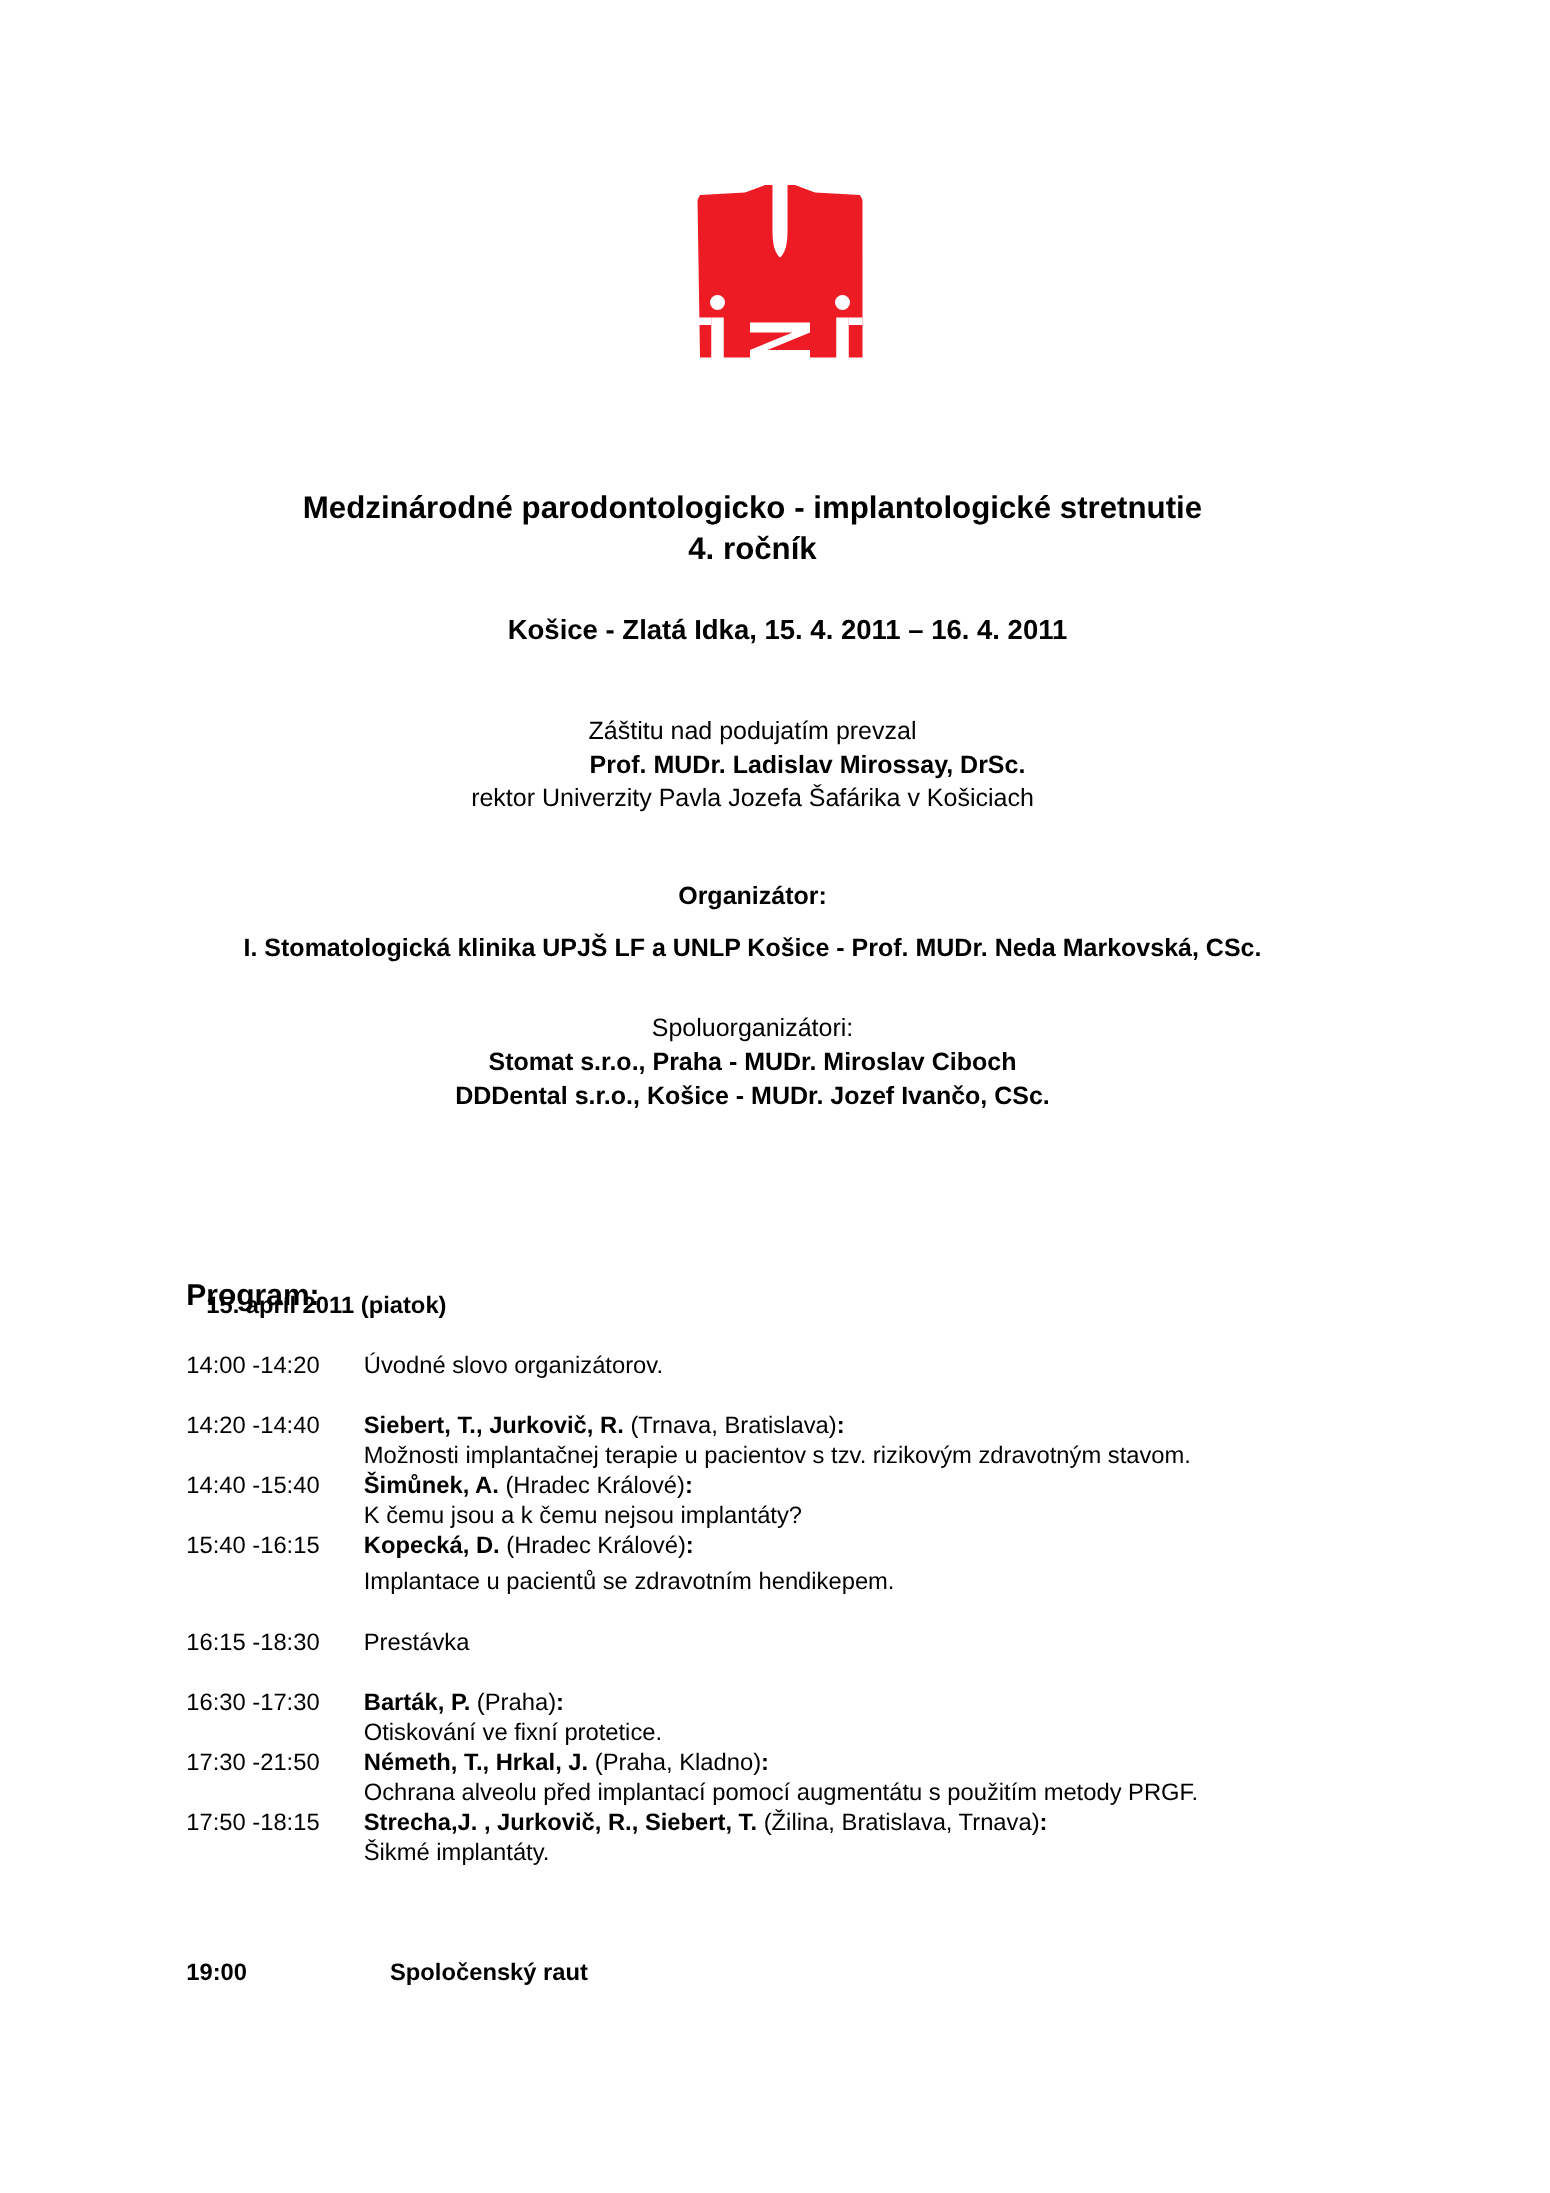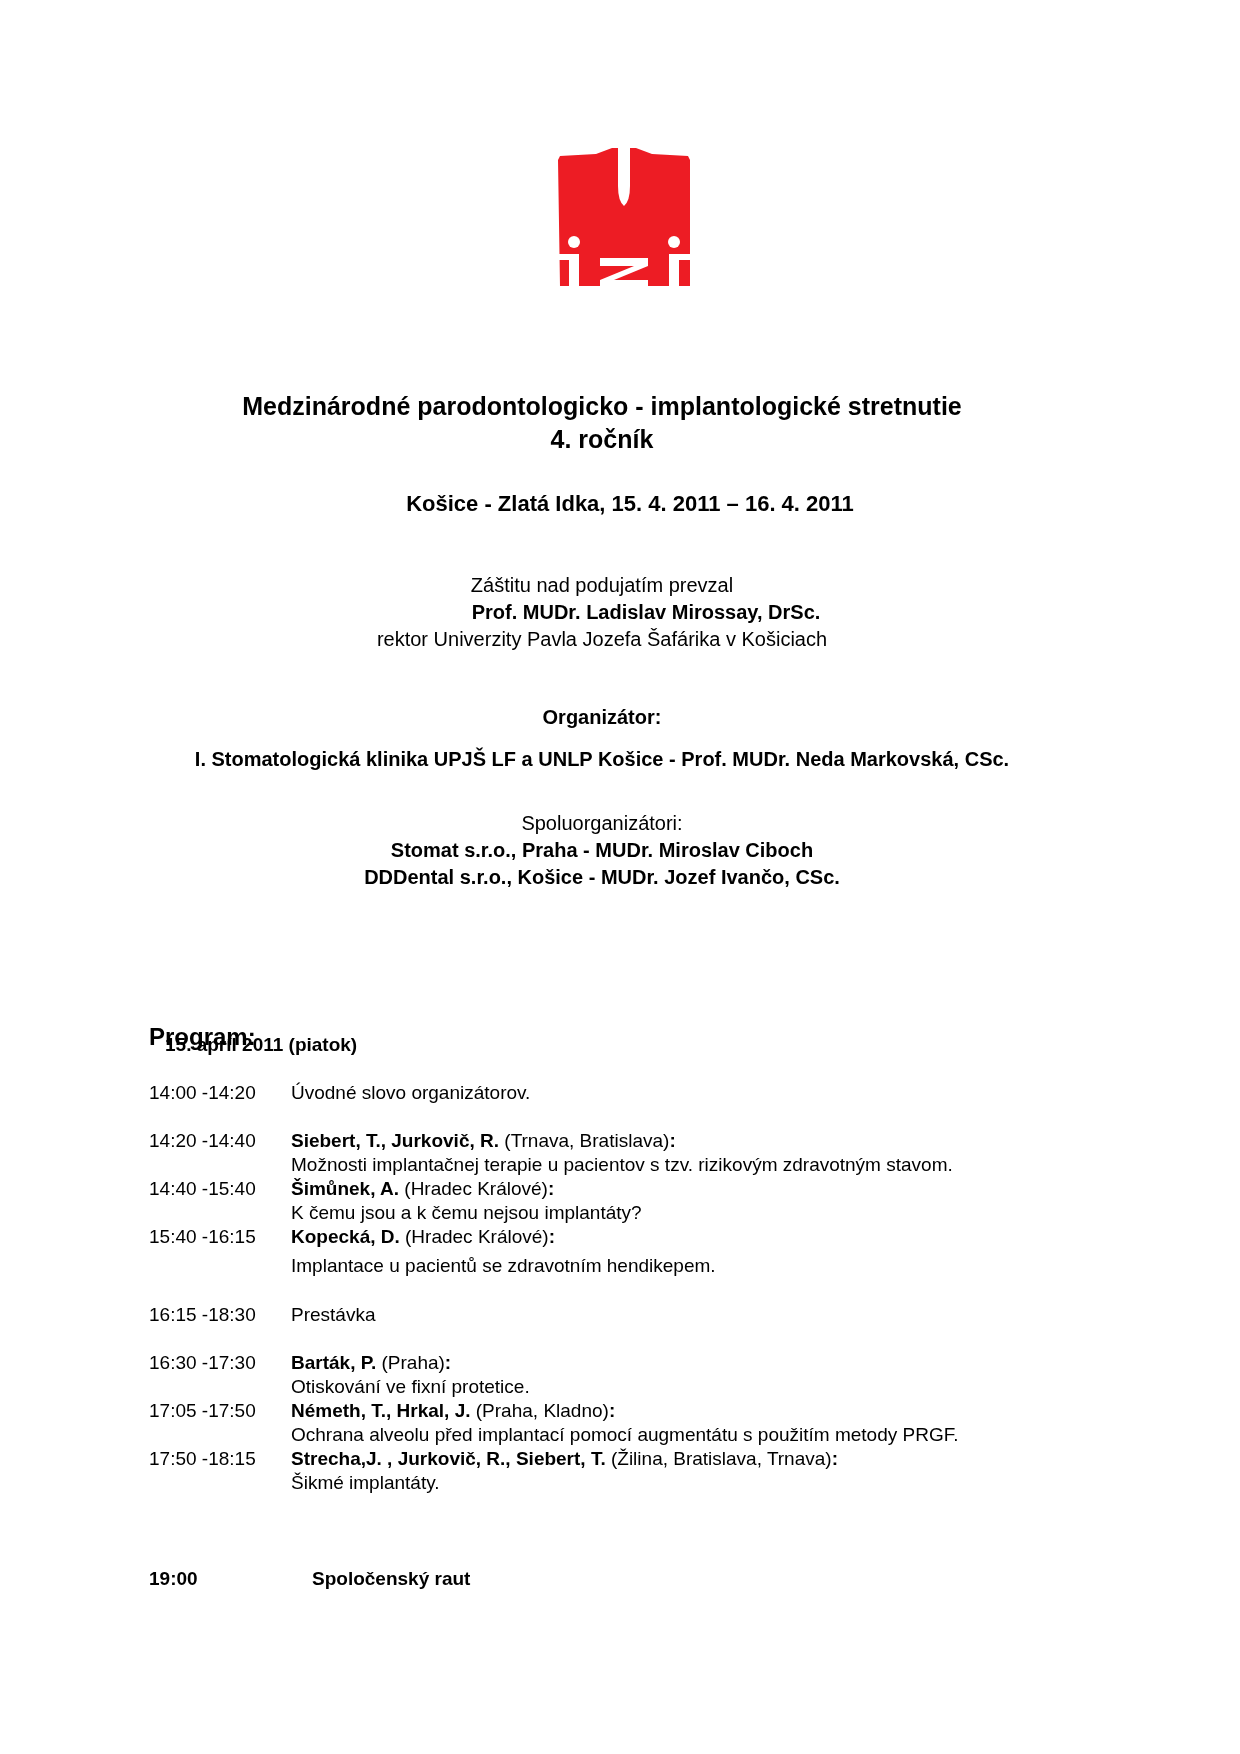--- a/index.html
+++ b/index.html
@@ -83,21 +83,21 @@
   <span class="desc">Prestávka</span>
 </div>
 
 <div class="row" style="top:1351px;">
   <span class="time">16:30 -17:30</span>
   <span class="desc"><b>Barták, P.</b><span> (Praha)</span><b>:</b></span>
   <span class="desc2">Otiskování ve fixní protetice.</span>
 </div>
 
 <div class="row" style="top:1399px;">
-  <span class="time">17:05 -17:50</span>
+  <span class="time">17:30 -21:50</span>
   <span class="desc"><b>Németh, T., Hrkal, J.</b><span> (Praha, Kladno)</span><b>:</b></span>
   <span class="desc2">Ochrana alveolu před implantací pomocí augmentátu s použitím metody PRGF.</span>
 </div>
 
 <div class="row" style="top:1447px;">
   <span class="time">17:50 -18:15</span>
   <span class="desc"><b>Strecha,J. , Jurkovič, R., Siebert, T.</b><span> (Žilina, Bratislava, Trnava)</span><b>:</b></span>
   <span class="desc2">Šikmé implantáty.</span>
 </div>
 

